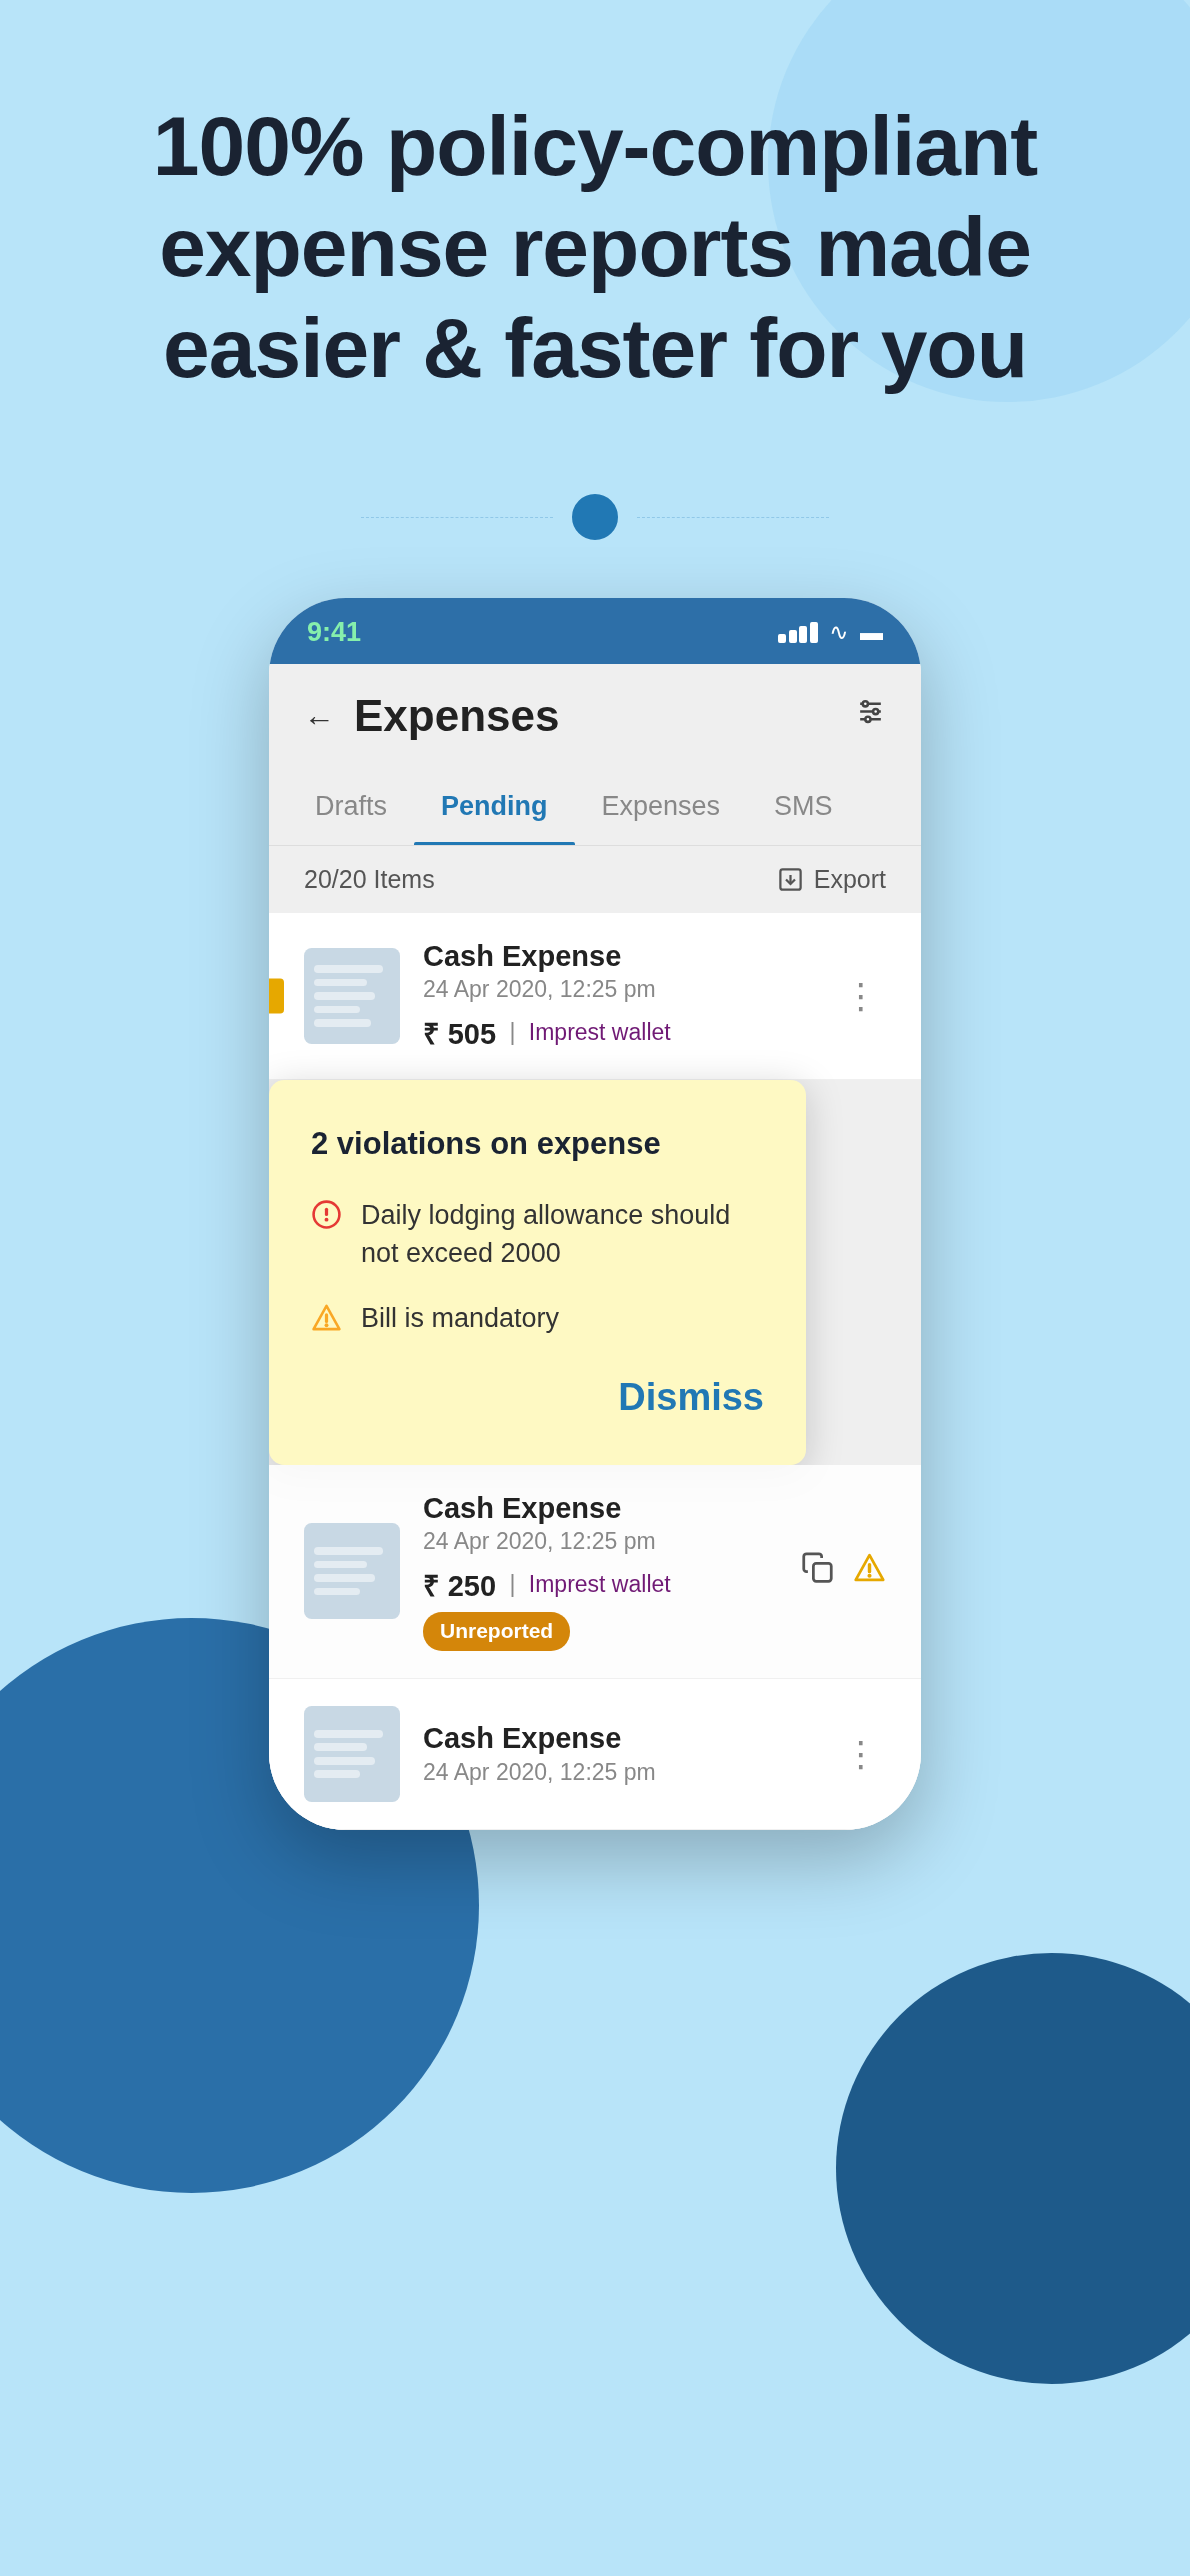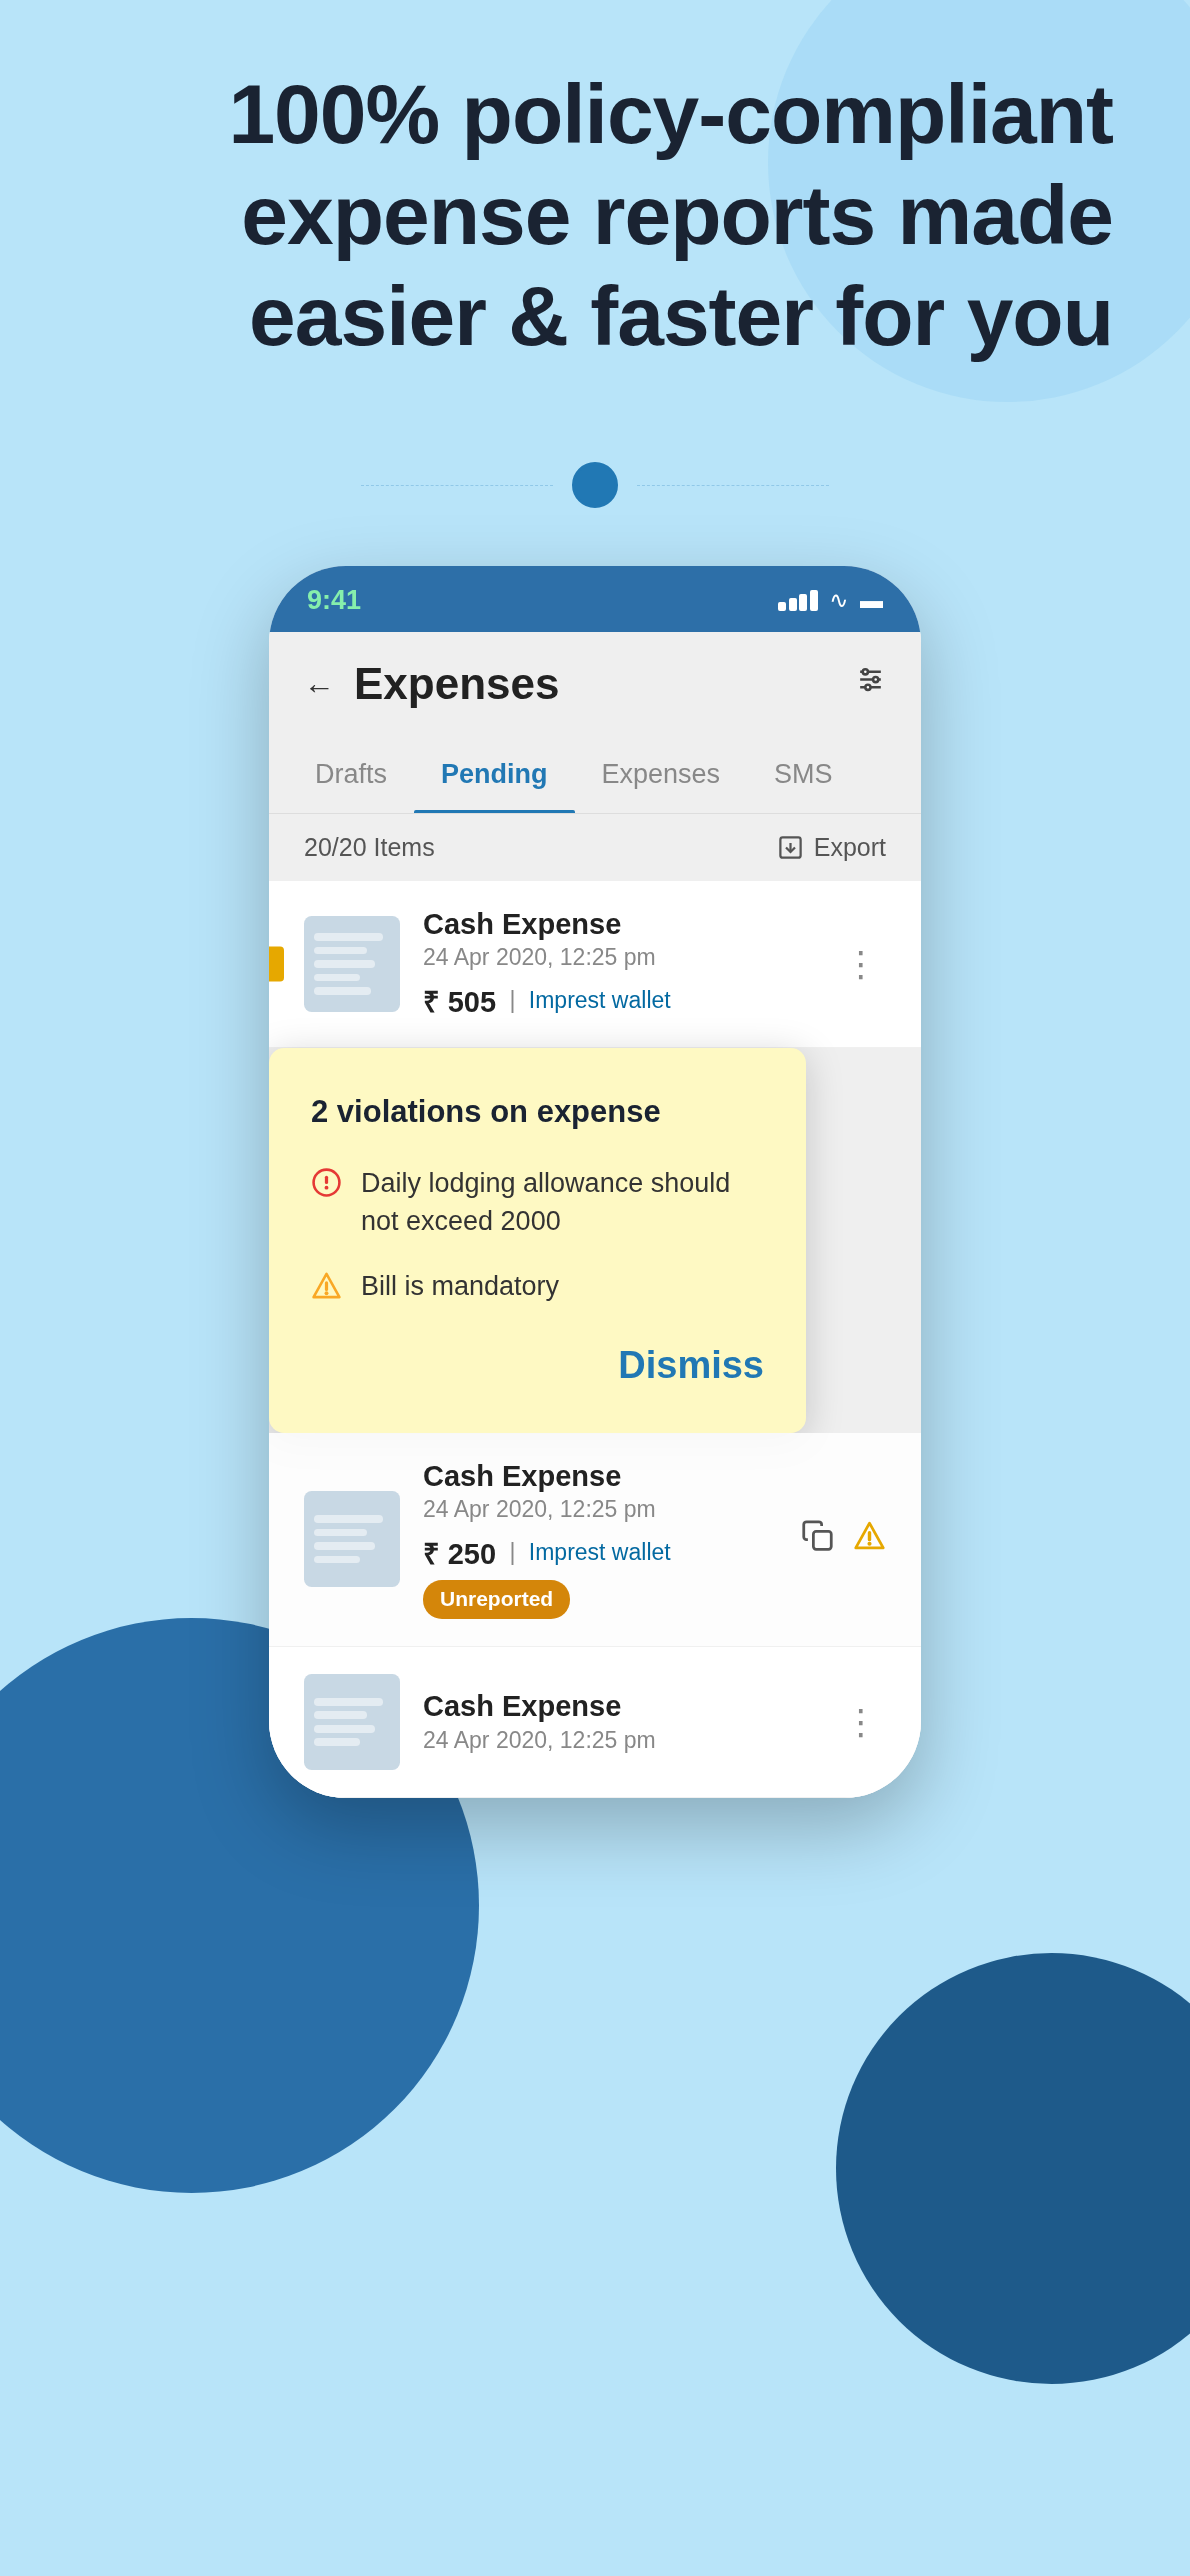--- a/index.html
+++ b/index.html
@@ -42,22 +42,22 @@
       width: 431px;
       height: 431px;
       background: #1e5a8a;
       border-radius: 50%;
     }
 
     
     .hero-section {
       position: relative;
       z-index: 2;
-      padding: 64px 77px 58px;
-      text-align: right;
+      padding: 96px 77px 58px;
+      text-align: center;
     }
 
     .hero-title {
       font-size: 84px;
       font-weight: 800;
       color: #1a2332;
       line-height: 1.2;
       letter-spacing: -1px;
     }
 
@@ -295,21 +295,21 @@
     }
 
     .expense-amount {
       font-size: 29px;
       font-weight: 600;
       color: #222;
     }
 
     .wallet-label {
       font-size: 23px;
-      color: #0369a1;
+      color: #701a75;
     }
 
     .expense-menu {
       font-size: 35px;
       color: #888;
       padding: 7.7px;
     }
 
     .dialog-box {
       background: #fef9c3;

